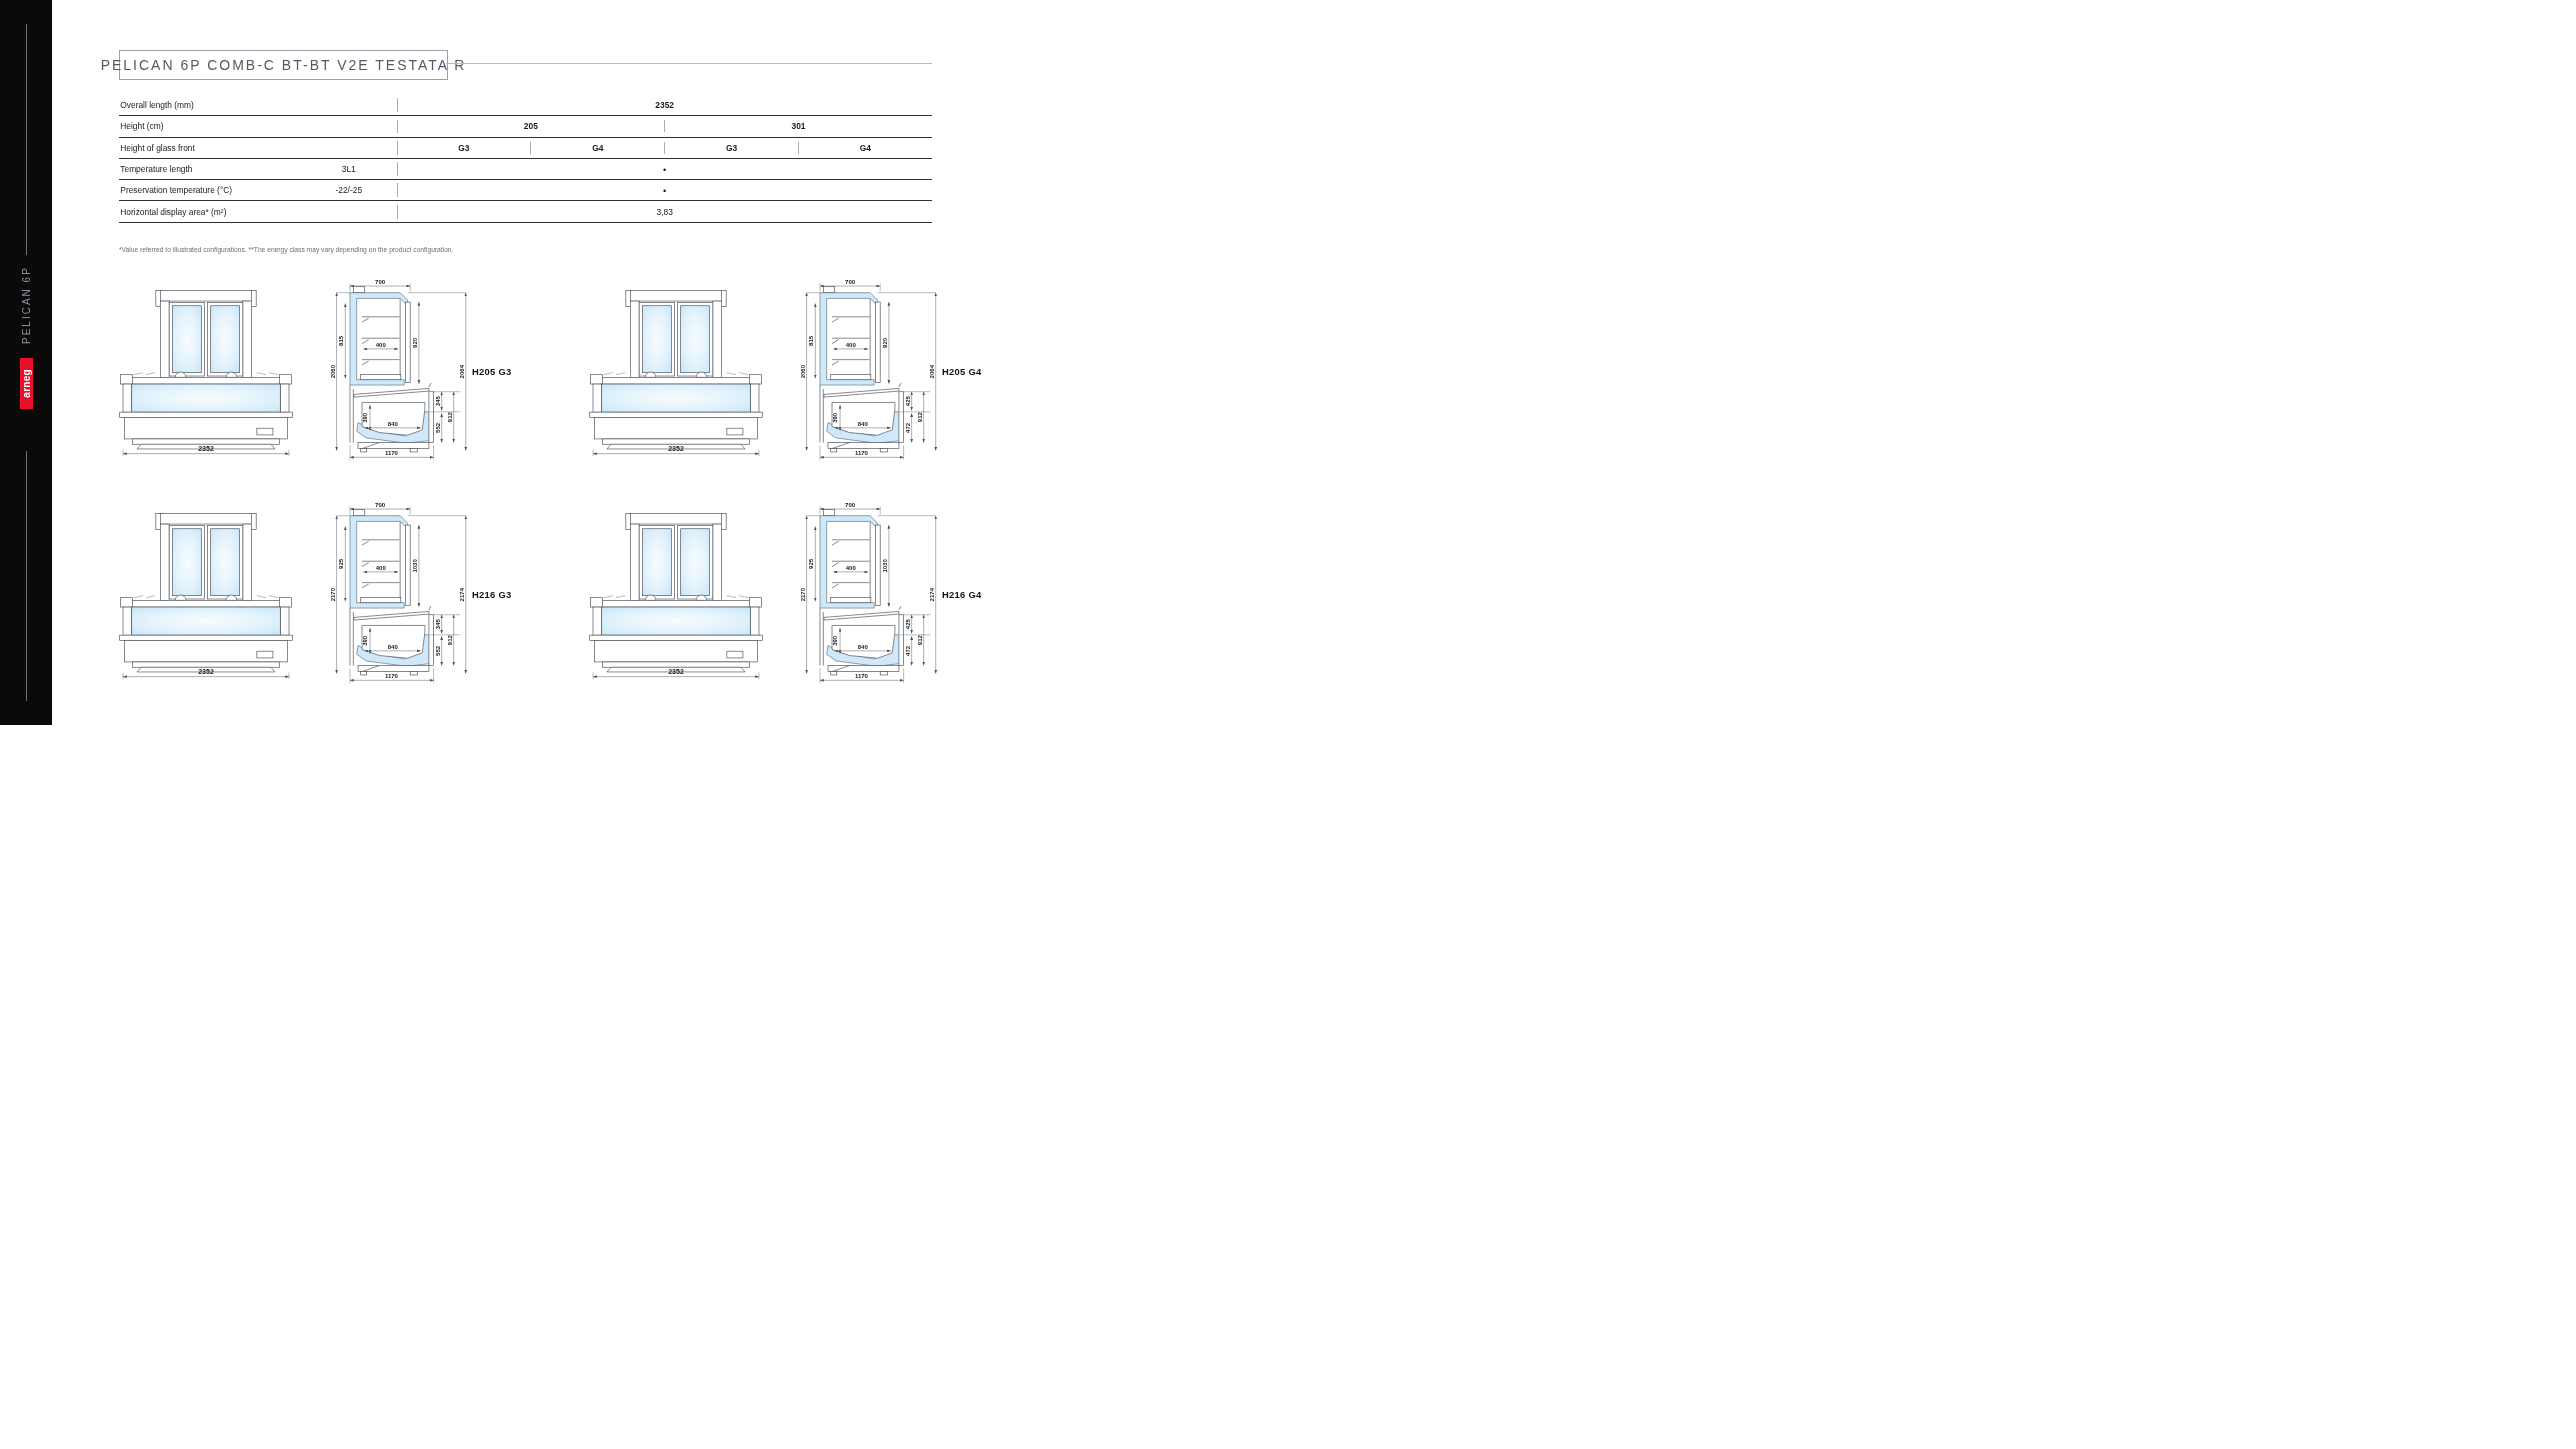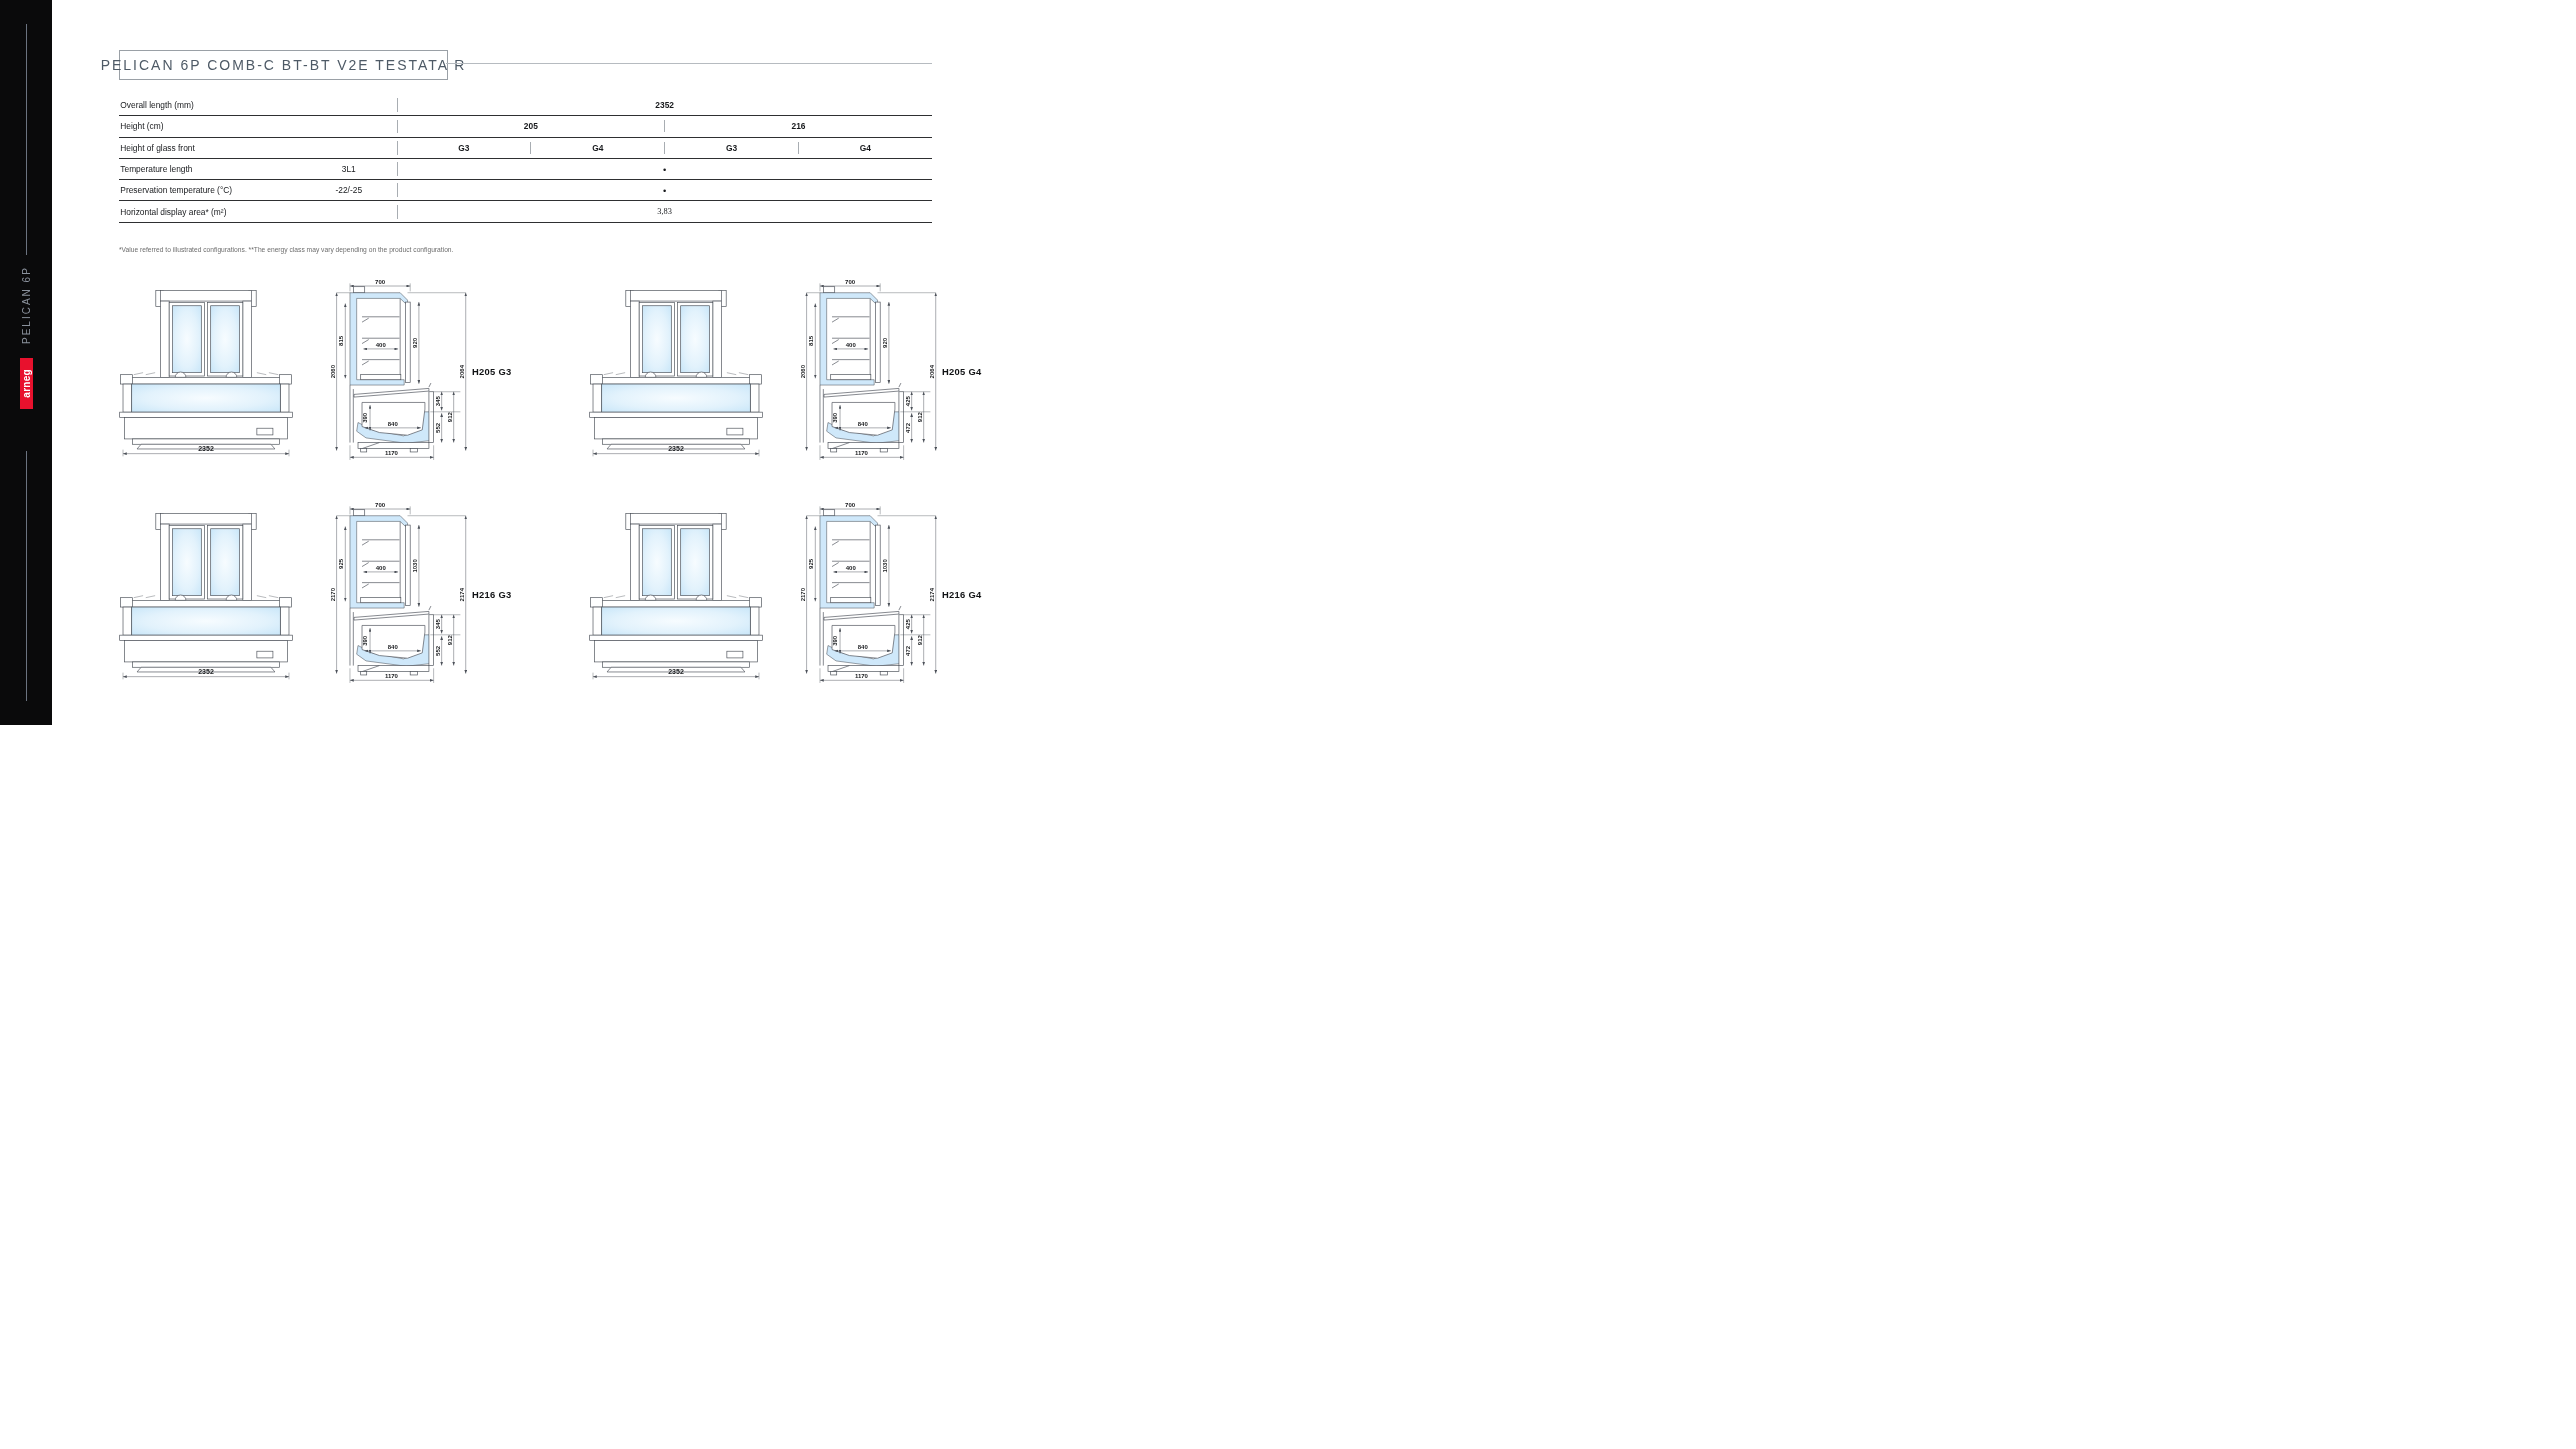--- a/index.html
+++ b/index.html
@@ -38,21 +38,21 @@
   .spec-table{position:absolute;left:119px;top:95px;width:813px;}
   .trow{
     display:flex;align-items:center;height:20.3px;position:relative;
     border-bottom:1.1px solid var(--line-dark,#2e2f31);font-size:8.4px;
   }
   .tlabel{flex:none;width:188px;padding-left:1.3px;}
   .tsub{flex:none;width:81px;text-align:center;padding-right:8px;}
   .tvals{flex:1;align-self:stretch;display:flex;align-items:center;position:relative;}
   .tvals::before{content:"";position:absolute;left:0;top:16%;height:68%;width:0.7px;background:var(--line-light,#a8adb2);}
   .cell{flex:1;text-align:center;font-weight:bold;}
-  .cell.plain{font-weight:normal;font-family:Liberation Serif, serif;}
+  .cell.plain{font-weight:normal;}
   .cell.dot{font-weight:normal;font-size:9.4px;}
   .csep{flex:none;width:0.7px;height:12px;align-self:center;background:var(--line-light,#a8adb2);}
   .ebadge{flex:1;display:flex;justify-content:center;align-items:center;}
   .bt{font-weight:bold;font-size:8px;fill:#111;stroke:none;}
   .bt.small{font-size:6px;font-weight:normal;}
   .bt.big{font-size:17px;}
   
   .footnote{position:absolute;left:119px;top:246px;font-size:6.7px;color:var(--footnote-text,#6d6d6d);}
   
   #drawings{
@@ -100,21 +100,21 @@
       <div class="cell">2352</div>
     </div>
   </div>
 
   <div class="trow">
     <div class="tlabel">Height (cm)</div>
     <div class="tsub"></div>
     <div class="tvals">
       <div class="cell">205</div>
       <i class="csep"></i>
-      <div class="cell">216</div>
+      <div class="cell">301</div>
     </div>
   </div>
 
   <div class="trow">
     <div class="tlabel">Height of glass front</div>
     <div class="tsub"></div>
     <div class="tvals">
       <div class="cell">G3</div>
       <i class="csep"></i>
       <div class="cell">G4</div>

